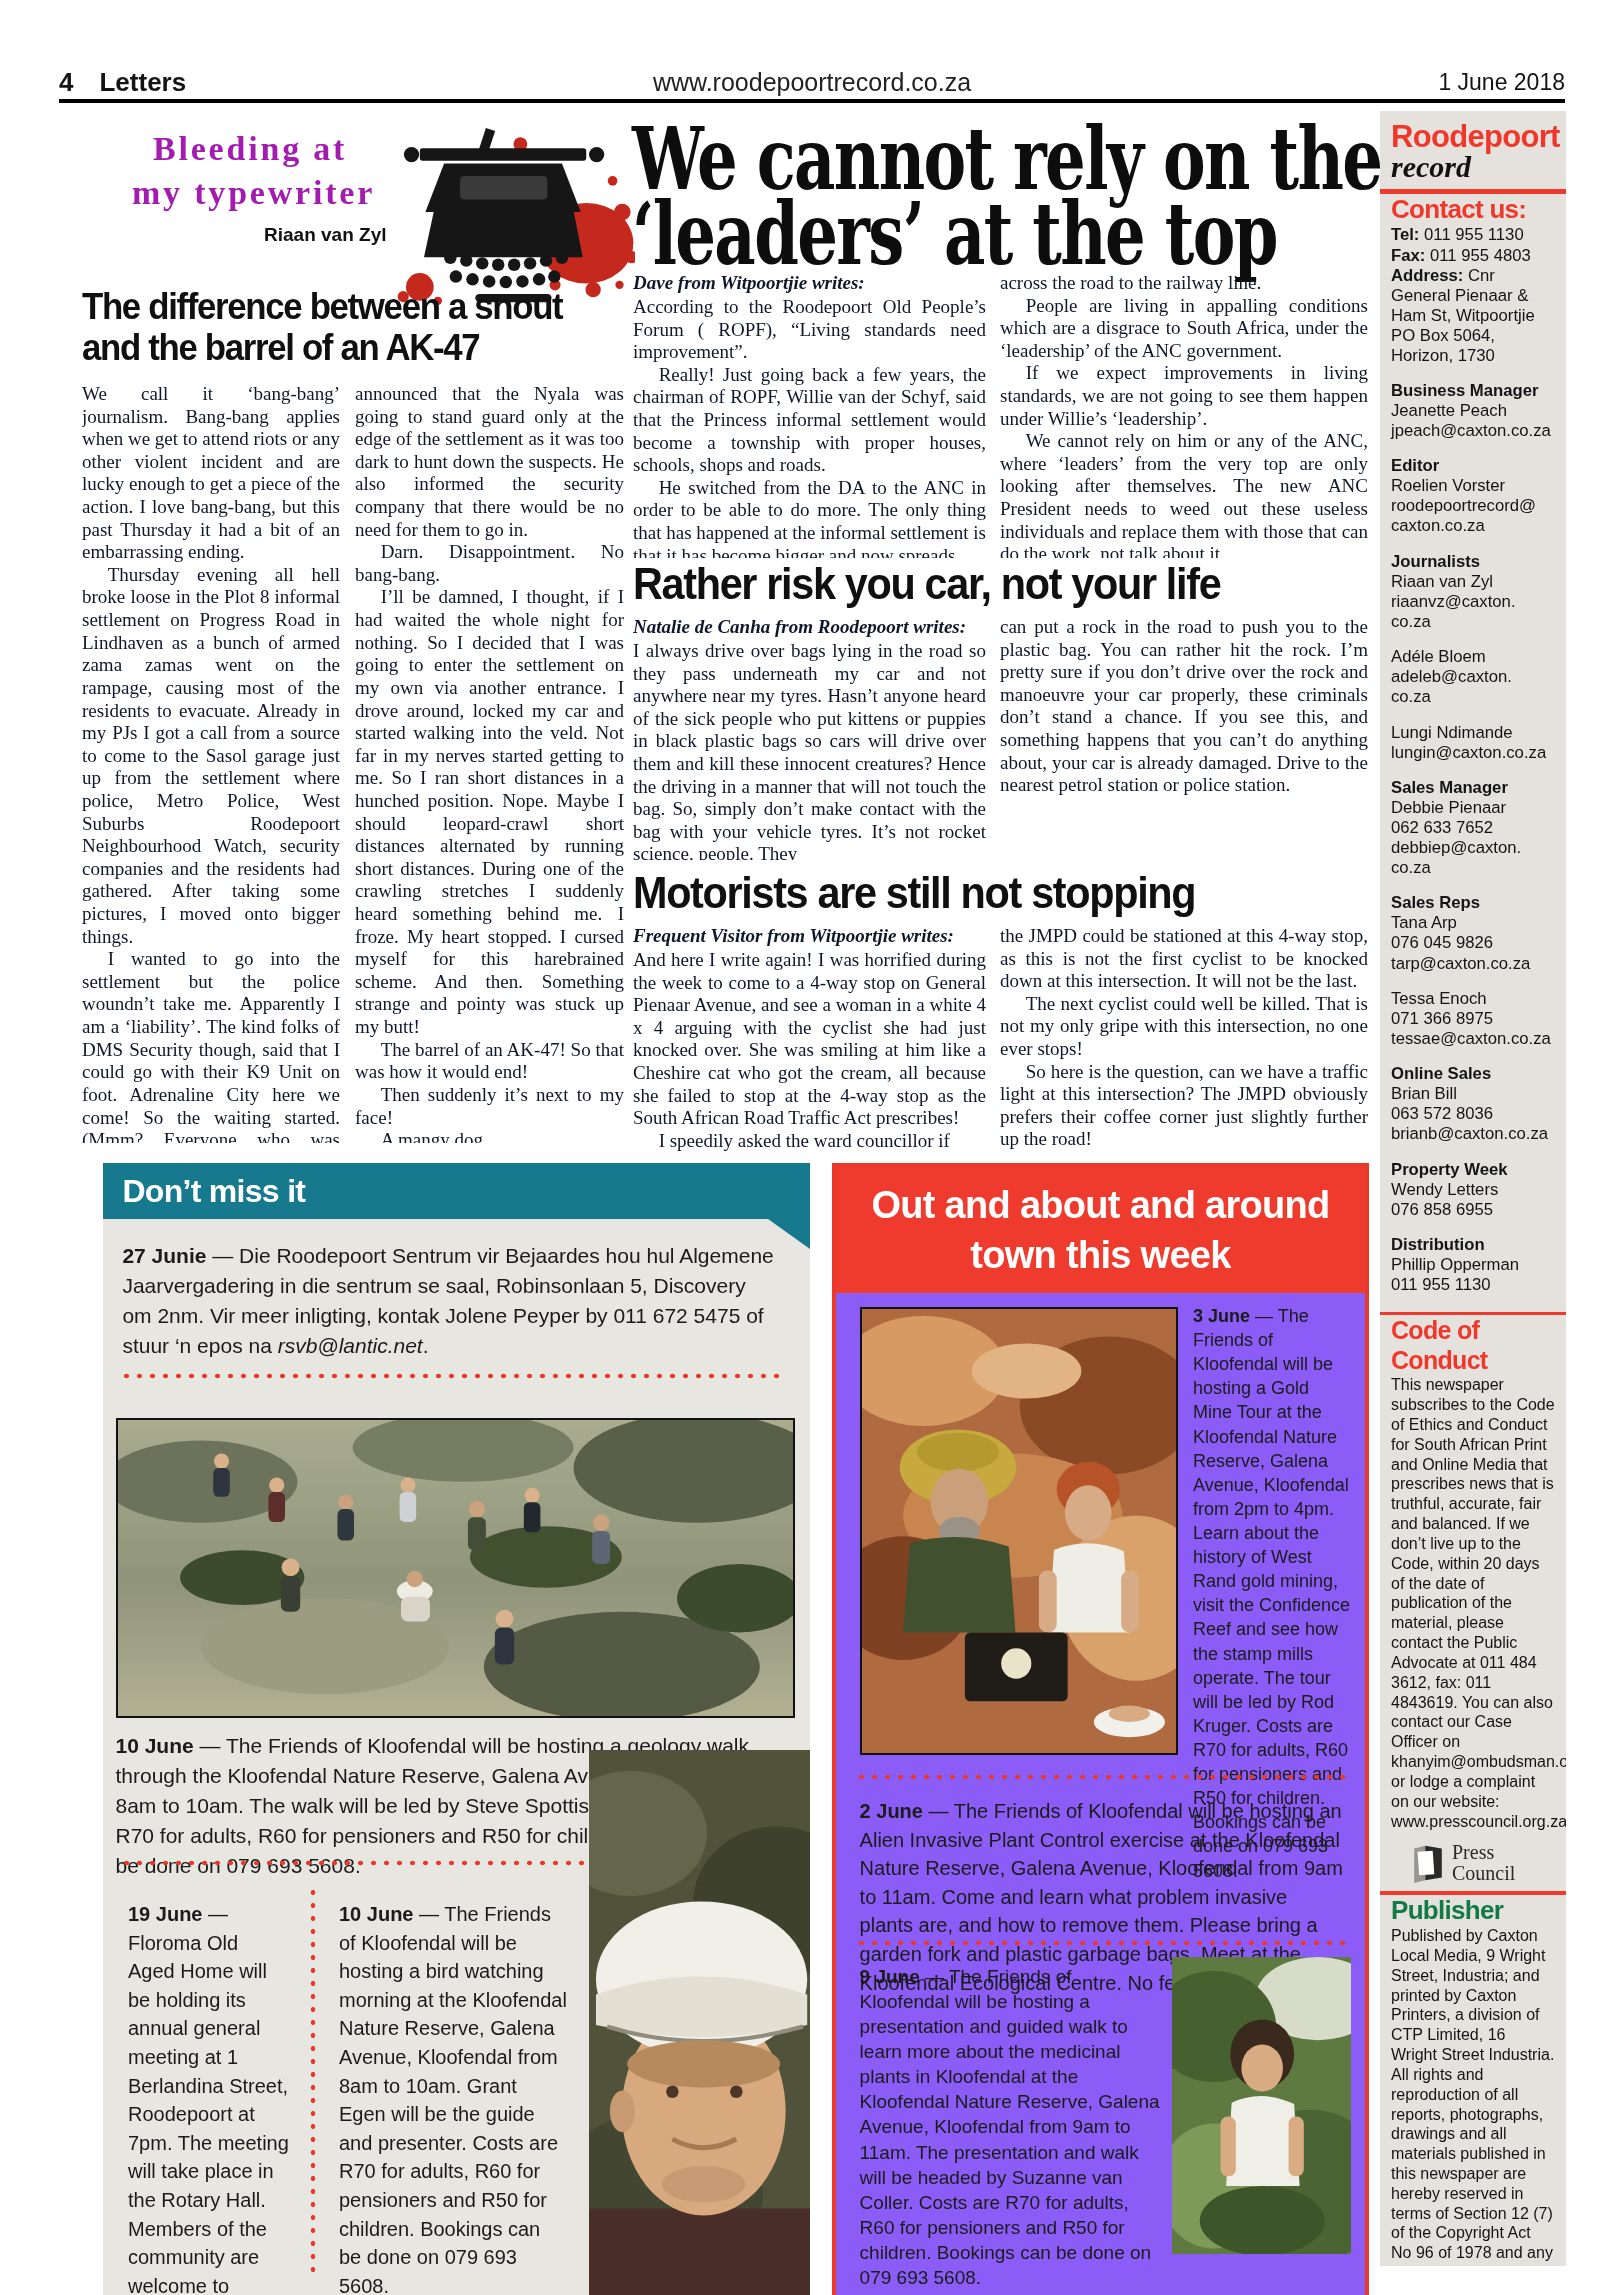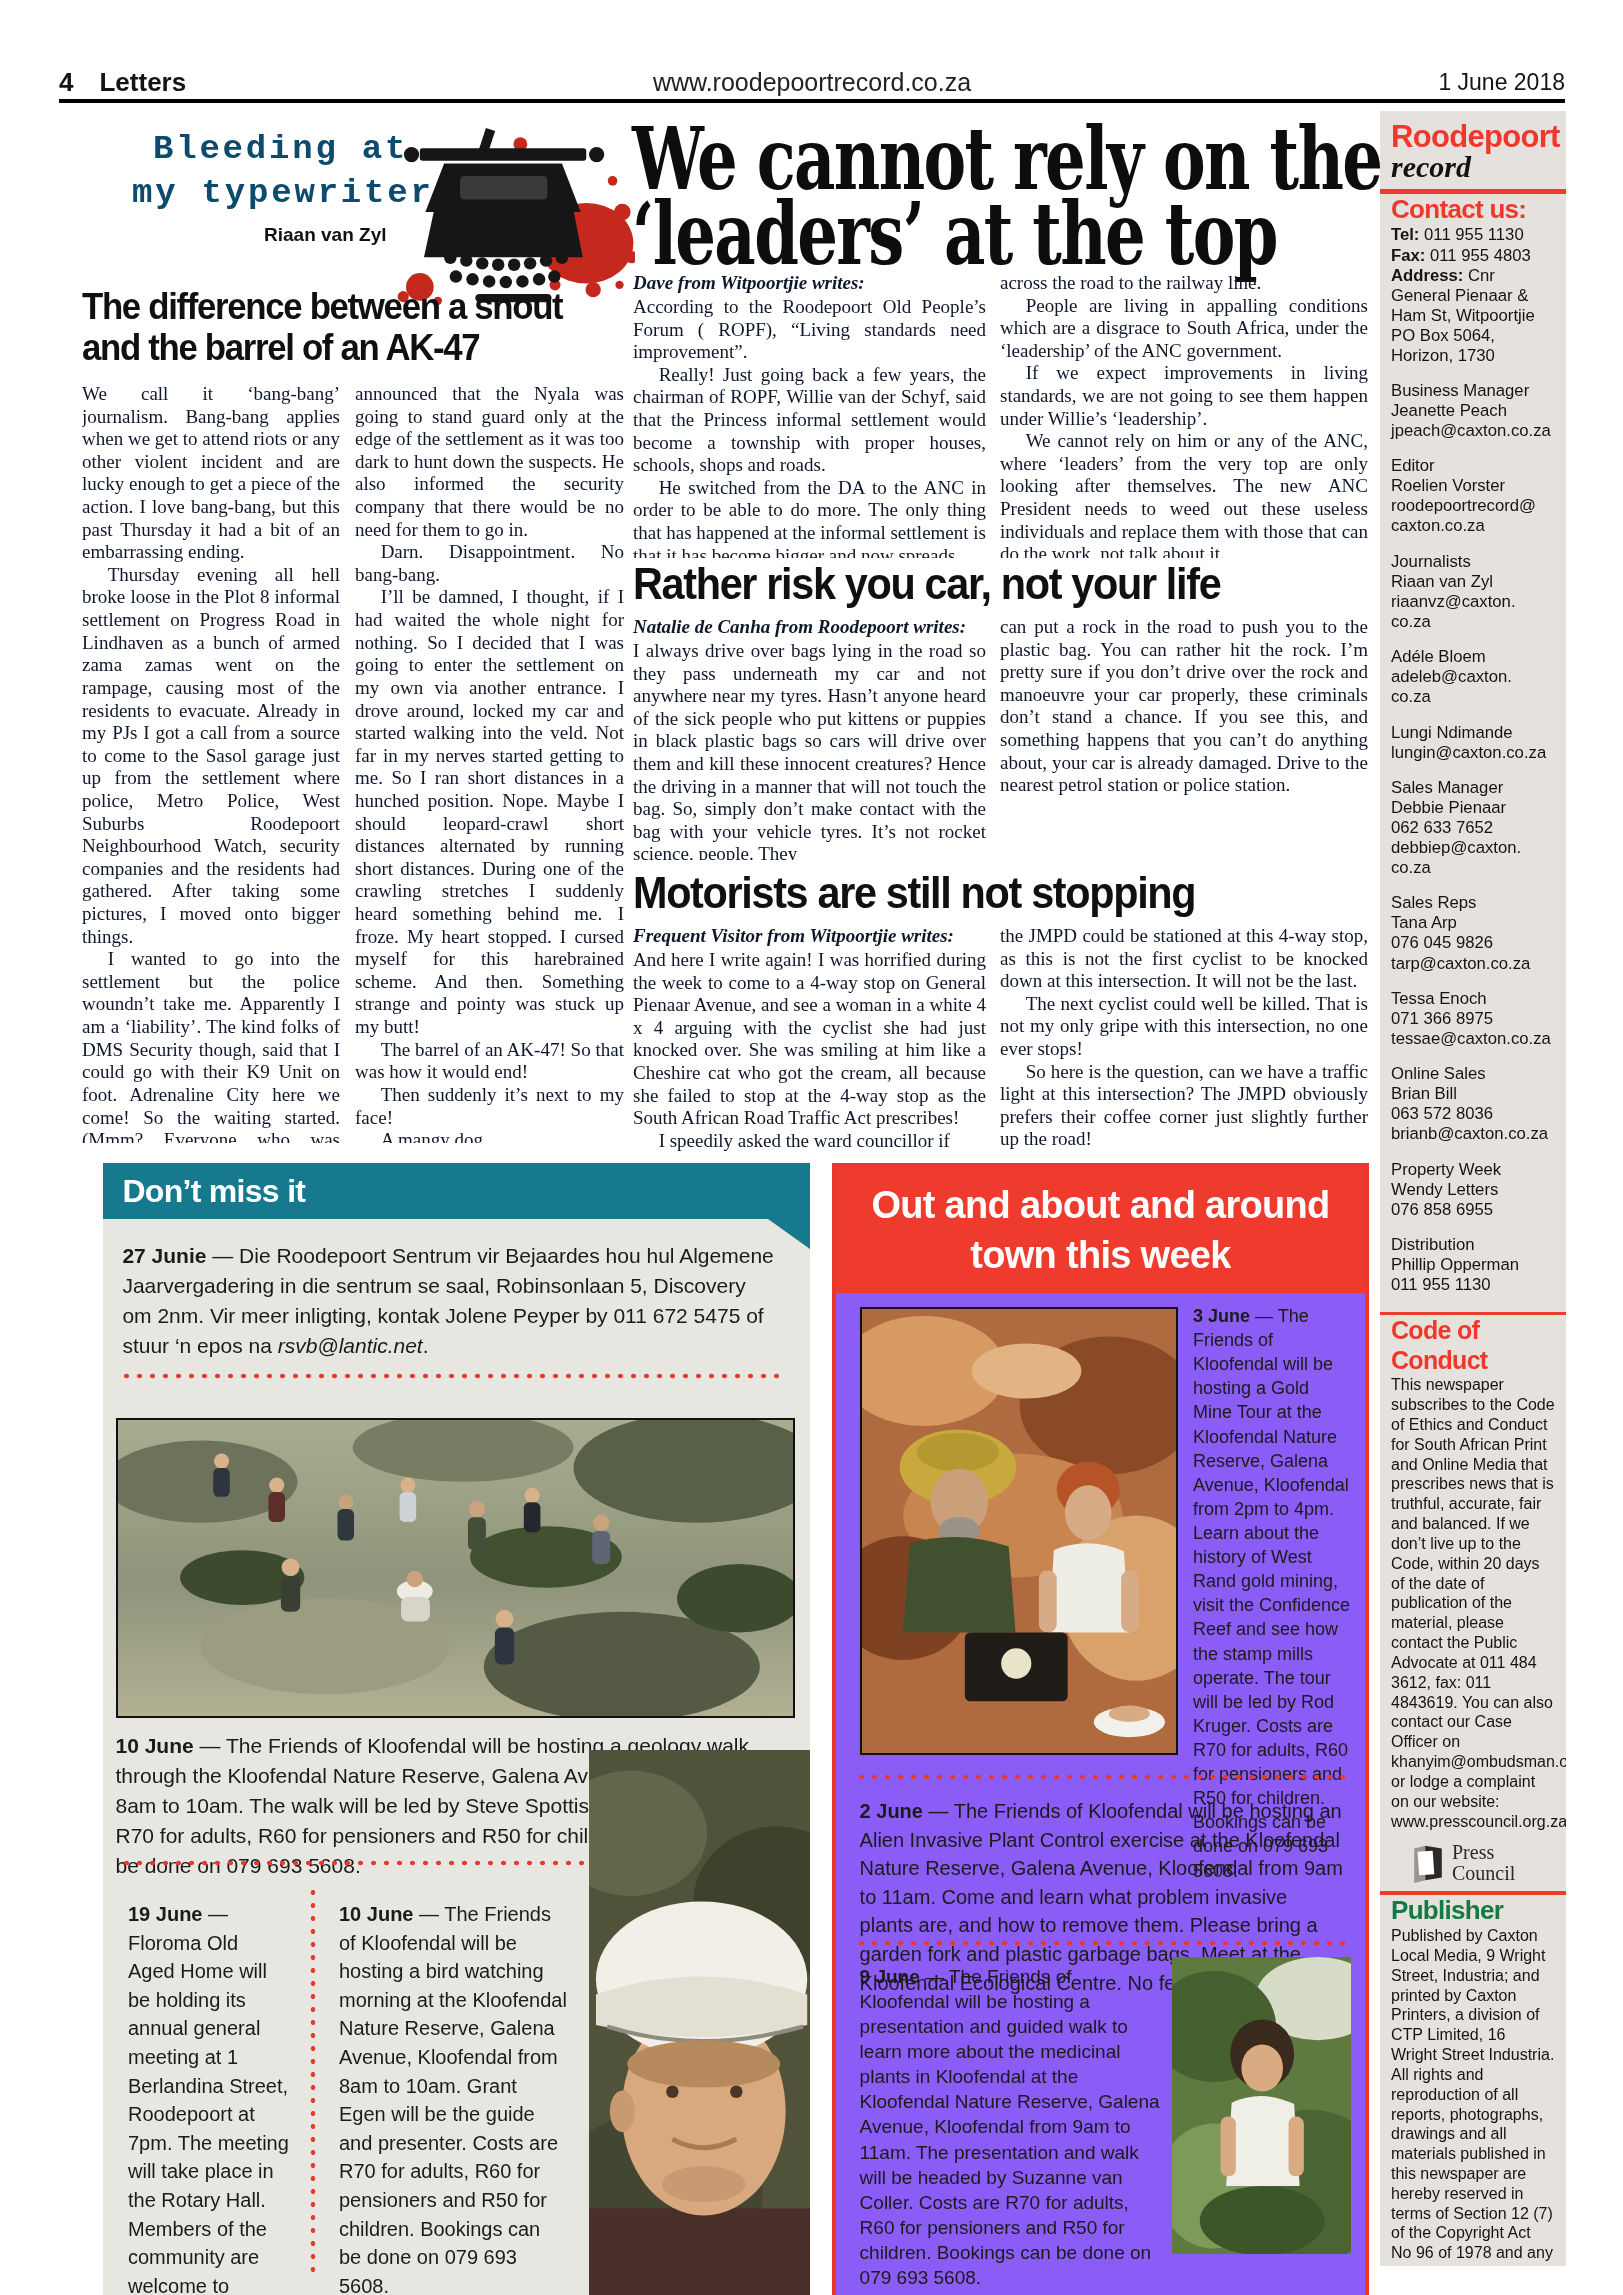--- a/index.html
+++ b/index.html
@@ -8,21 +8,21 @@
   .abs{position:absolute;}
 
   
   .hdr-left{left:59px;top:67px;font-size:26px;font-weight:bold;letter-spacing:0px;}
   .hdr-left .num{margin-right:26px;}
   .hdr-url{left:0;right:0;top:68px;text-align:center;font-size:25px;color:#222;}
   .hdr-date{right:59px;top:69px;font-size:23px;}
   .hdr-rule{left:59px;top:99px;width:1506px;height:3.5px;background:#000;}
 
   
-  .tw-red{font-family:Liberation Mono, monospace;font-weight:bold;color:#0c4a6e;line-height:1.25;}
+  .tw-red{font-family:Liberation Serif, serif;font-weight:bold;color:#a21caf;line-height:1.25;}
   .tw-line1{left:153px;top:128px;font-size:34px;letter-spacing:2.8px;}
   .tw-line2{left:132px;top:172px;font-size:34px;letter-spacing:2.8px;}
   .tw-author{left:264px;top:224px;font-size:19px;font-weight:bold;color:#111;}
 
   
   .display-serif span{display:block;font-family:"DejaVu Serif",serif;font-weight:bold;
        font-size:82px;line-height:75px;letter-spacing:-2.1px;white-space:nowrap;
        transform:scale(0.78,1.05);transform-origin:0 50%;color:#0d0d0d;}
   .shead{font-weight:bold;letter-spacing:-1.4px;color:#101010;white-space:nowrap;
        transform:scaleX(.94);transform-origin:0 0;}
@@ -63,21 +63,21 @@
        box-sizing:border-box;padding:9.7px 11px;overflow:hidden;font-size:16.7px;line-height:1.2;}
   .sidebar p{margin:0;}
   .sb-brand-top{color:#f0372b;font-size:31px;font-weight:bold;letter-spacing:-0.7px;line-height:1;}
   .sb-brand-rec{font-family:"Liberation Serif",serif;font-style:italic;font-weight:bold;
        font-size:30px;line-height:1;margin:-9.7px 0 0 29px;color:#121212;}
   .sb-rule{height:5.6px;background:#ee3b2d;margin:7px -11px 0 -11px;}
   .sb-rule.thin{height:3.5px;}
   .sb-h{font-size:26px;font-weight:bold;color:#f0372b;letter-spacing:-0.7px;margin:16.7px 0 9.7px 0;}
   .sb-h.green{color:#117a45;}
   .staff{margin-top:15.3px;}
-  .staff .role{font-weight:normal;}
+  .staff .role{font-weight:bold;}
   .staff .role:empty{display:none;}
   .sb-small{font-size:16px;line-height:1.24;}
   .pressrow{display:flex;align-items:center;margin:11px 0 4.2px 19.4px;}
   .presslbl{font-family:"Liberation Serif",serif;font-size:20px;line-height:1.05;margin-left:5.6px;color:#2b2a28;}
 </style>
 </head>
 <body>
 
 <div class="page">
 

